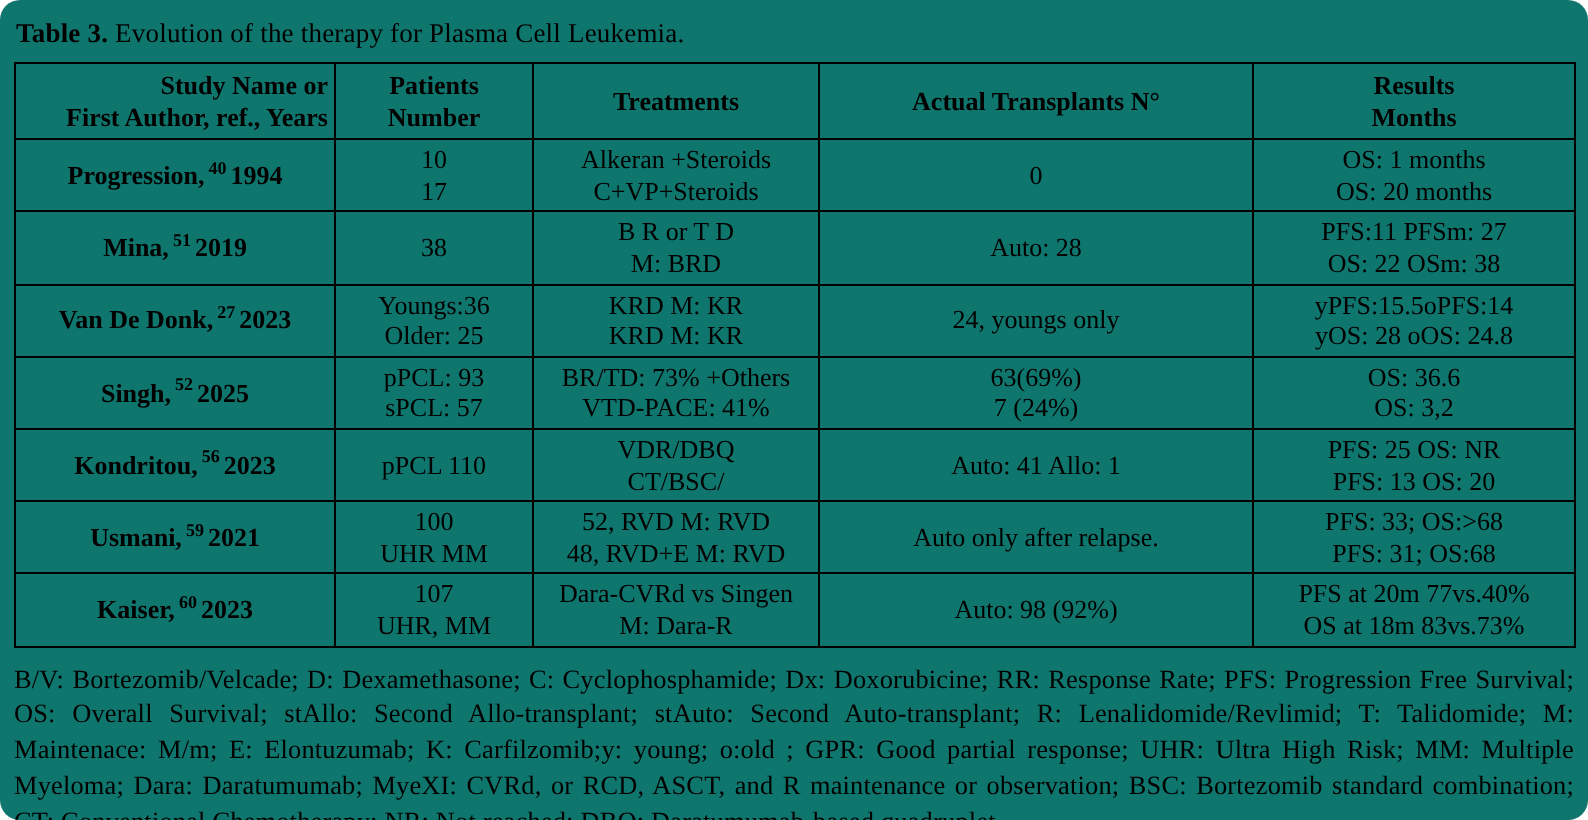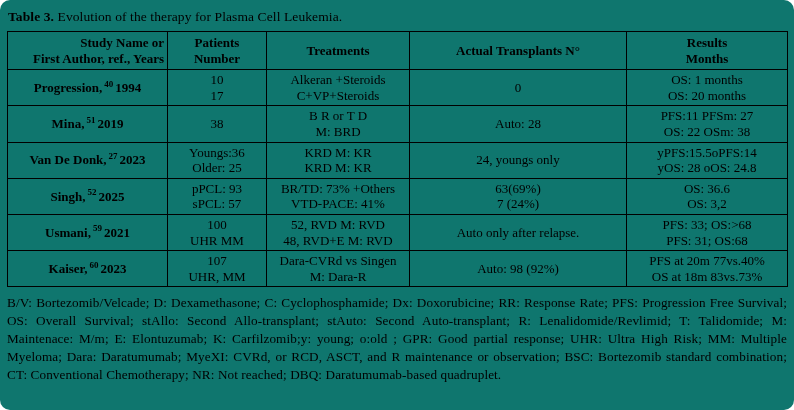--- a/index.html
+++ b/index.html
@@ -169,20 +169,37 @@
           <td>
             <div>63(69%)</div>
             <div>7 (24%)</div>
           </td>
           <td>
             <div>OS: 36.6</div>
             <div>OS: 3,2</div>
           </td>
         </tr>
         <tr>
+          <td class="study-cell"><span>Kondritou,</span><sup>56</sup><span>2023</span></td>
+          <td>
+            <div>pPCL 110</div>
+          </td>
+          <td>
+            <div>VDR/DBQ</div>
+            <div>CT/BSC/</div>
+          </td>
+          <td>
+            <div>Auto: 41 Allo: 1</div>
+          </td>
+          <td>
+            <div>PFS: 25 OS: NR</div>
+            <div>PFS: 13 OS: 20</div>
+          </td>
+        </tr>
+        <tr>
           <td class="study-cell"><span>Usmani,</span><sup>59</sup><span>2021</span></td>
           <td>
             <div>100</div>
             <div>UHR MM</div>
           </td>
           <td>
             <div>52, RVD M: RVD</div>
             <div>48, RVD+E M: RVD</div>
           </td>
           <td>

